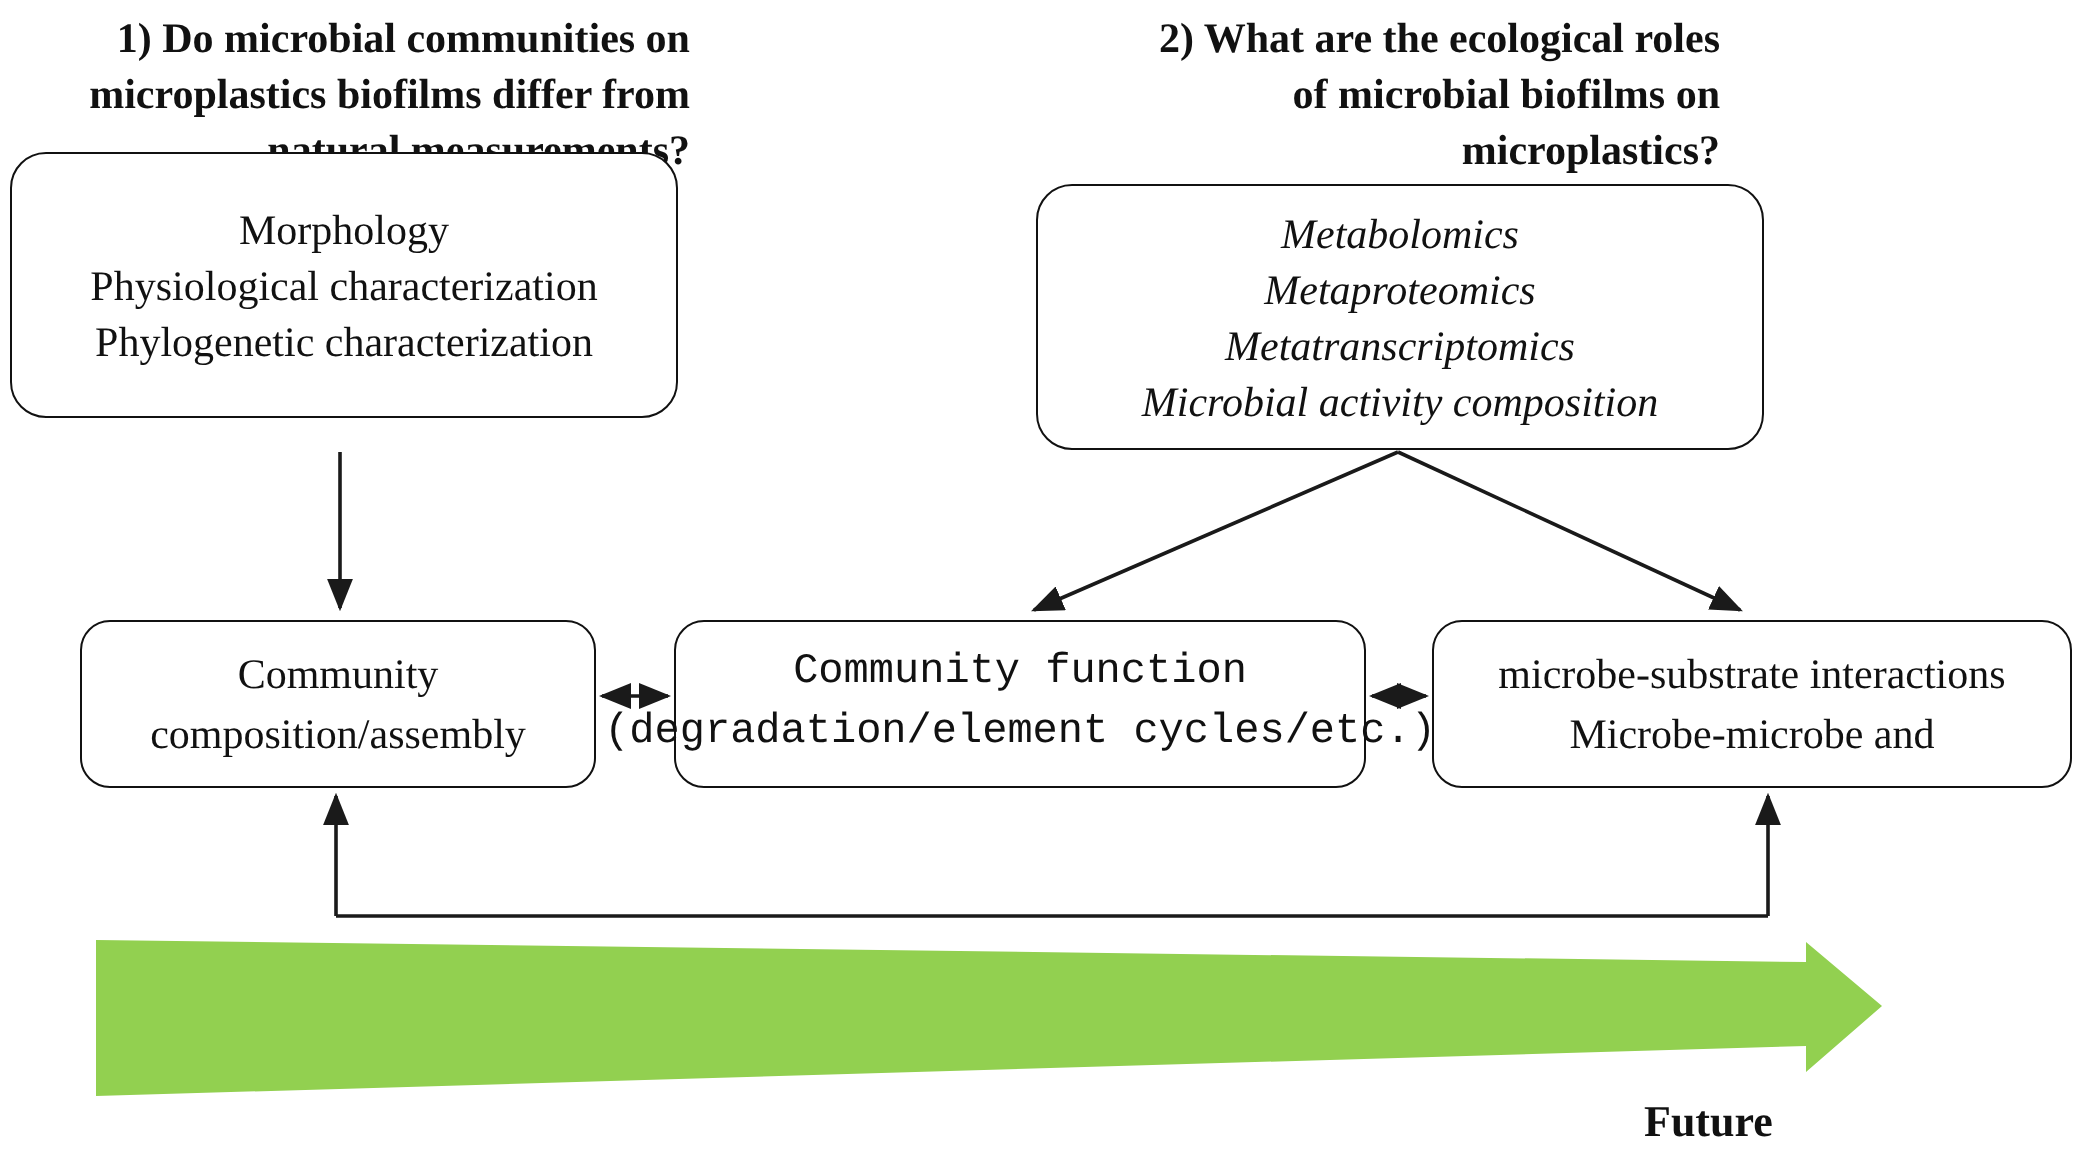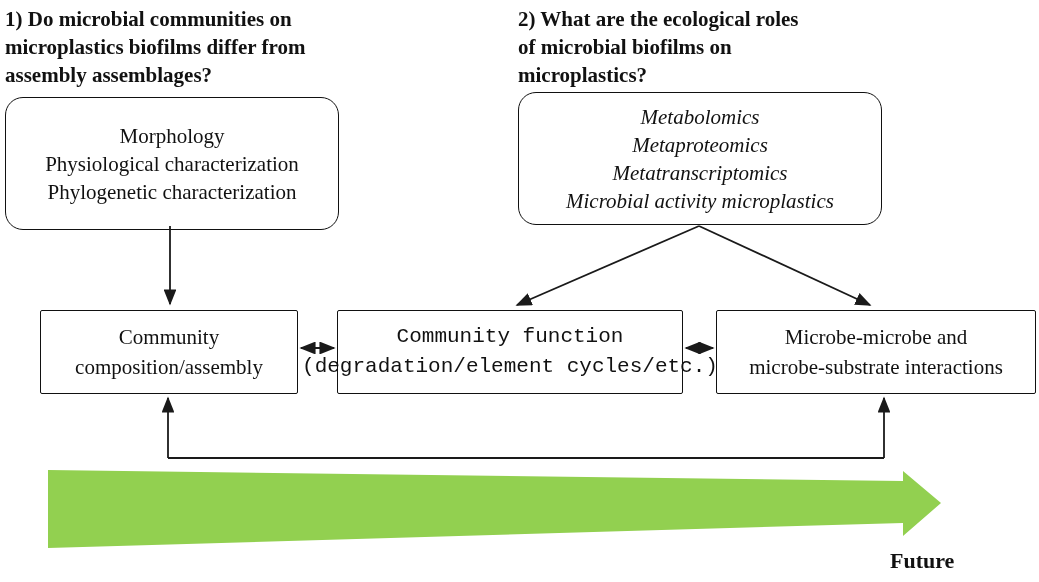--- a/index.html
+++ b/index.html
@@ -9,87 +9,87 @@
     font-family: "Liberation Serif", "DejaVu Serif", serif;
     color: #111111;
     position: relative;
     overflow: hidden;
   }
   .abs { position: absolute; }
   .heading {
     font-weight: bold;
     font-size: 21px;
     line-height: 28px;
-    text-align: left;
+    text-align: right;
   }
   .heading .line, .boxline { white-space: nowrap; }
   .rbox {
     position: absolute;
     border: 1.7px solid #111111;
     border-radius: 18px;
     background: #ffffff;
     display: flex;
     flex-direction: column;
     justify-content: center;
     align-items: center;
     text-align: center;
     font-size: 21px;
     line-height: 28px;
     box-sizing: border-box;
   }
-  .concept { border-radius: 2px; line-height: 30px; }
+  .concept { border-radius: 15px; line-height: 30px; }
   svg.overlay {
     position: absolute;
     left: 0; top: 0;
     width: 1039px; height: 582px;
     pointer-events: none;
   }
   .tl-label {
     position: absolute;
     font-weight: bold;
     font-size: 22px;
   }
 </style>
 </head>
 <body>
 
 <div class="abs heading" style="left:5px; top:5px; width:340px;">
   <div class="line">1) Do microbial communities on</div>
   <div class="line">microplastics biofilms differ from</div>
-  <div class="line">assembly assemblages?</div>
+  <div class="line">natural measurements?</div>
 </div>
-<div class="abs heading" style="left:518px; top:5px; width:364px;">
+<div class="abs heading" style="left:496px; top:5px; width:364px;">
   <div class="line">2) What are the ecological roles</div>
   <div class="line">of microbial biofilms on</div>
   <div class="line">microplastics?</div>
 </div>
 
-<div class="rbox" style="left:5px; top:97px; width:334px; height:133px;align-items:center;">
+<div class="rbox" style="left:5px; top:76px; width:334px; height:133px;align-items:center;">
   <div class="boxline">Morphology</div>
   <div class="boxline">Physiological characterization</div>
   <div class="boxline">Phylogenetic characterization</div>
 </div>
 <div class="rbox" style="left:518px; top:92px; width:364px; height:133px;font-style:italic;">
   <div class="boxline">Metabolomics</div>
   <div class="boxline">Metaproteomics</div>
   <div class="boxline">Metatranscriptomics</div>
-  <div class="boxline">Microbial activity microplastics</div>
+  <div class="boxline">Microbial activity composition</div>
 </div>
 
 <div class="rbox concept" style="left:40px; top:310px; width:258px; height:84px;">
   <div class="boxline">Community</div>
   <div class="boxline">composition/assembly</div>
 </div>
 <div class="rbox concept" style="left:337px; top:310px; width:346px; height:84px;font-family:Liberation Mono, monospace;">
   <div class="boxline">Community function</div>
   <div class="boxline">(degradation/element cycles/etc.)</div>
 </div>
 <div class="rbox concept" style="left:716px; top:310px; width:320px; height:84px;">
+  <div class="boxline">microbe-substrate interactions</div>
   <div class="boxline">Microbe-microbe and</div>
-  <div class="boxline">microbe-substrate interactions</div>
 </div>
 
 <svg class="overlay" viewBox="0 0 1039 582">
   <defs>
     <marker id="ah" viewBox="0 0 10 8" refX="9" refY="4" markerWidth="9" markerHeight="7.2" orient="auto-start-reverse">
       <path d="M0,0 L10,4 L0,8 Z" fill="#1a1a1a"></path>
     </marker>
   </defs>
   <g fill="none" stroke-width="1.8" stroke="#1a1a1a">
     <line x1="170" y1="226" x2="170" y2="304" marker-end="url(#ah)"></line>
@@ -101,13 +101,13 @@
     <line x1="168" y1="458" x2="168" y2="398" marker-end="url(#ah)"></line>
     <line x1="884" y1="458" x2="884" y2="398" marker-end="url(#ah)"></line>
   </g>
 </svg>
 
 <svg class="overlay" viewBox="0 0 1039 582">
   <polygon points="48,470 903,481 903,471 941,503 903,536 903,523 48,548" fill="#92d050"></polygon>
 </svg>
 
 <div class="tl-label" style="left:48px; top:582px;margin-left:36px;">Now</div>
-<div class="tl-label" style="left:890px; top:548px;text-align:right;">Future</div>
+<div class="tl-label" style="left:822px; top:548px;text-align:right;">Future</div>
 
 </body></html>

